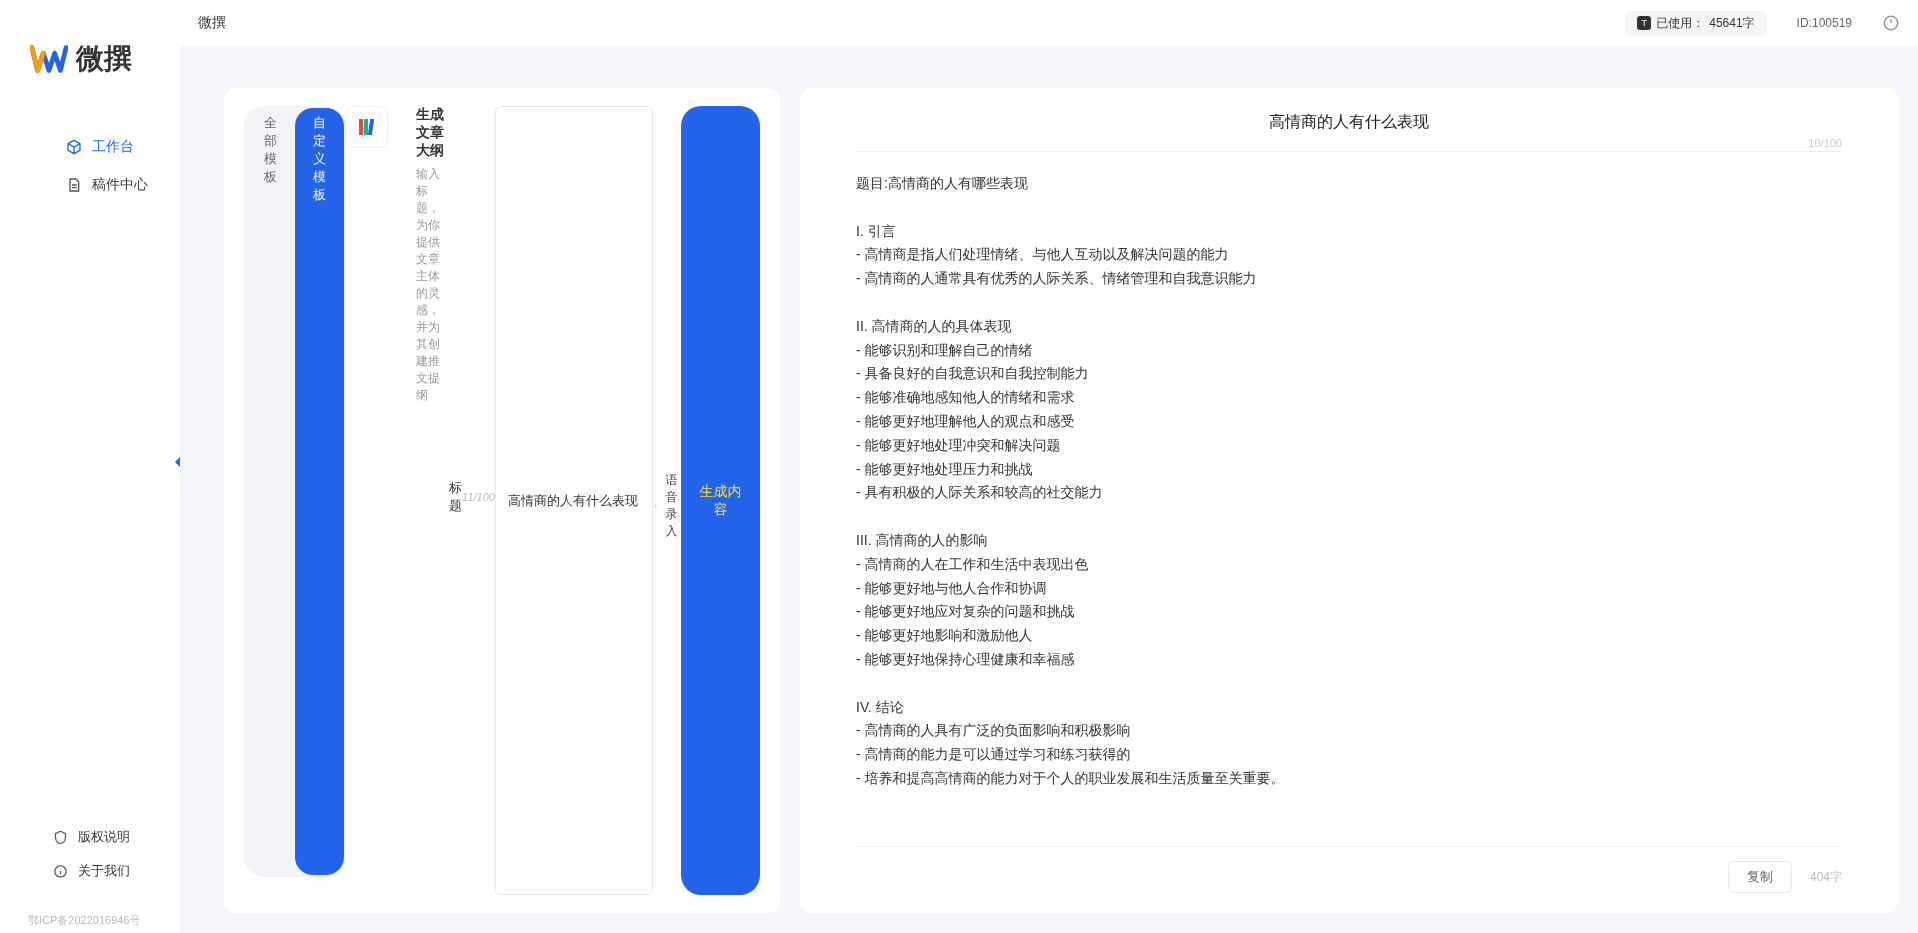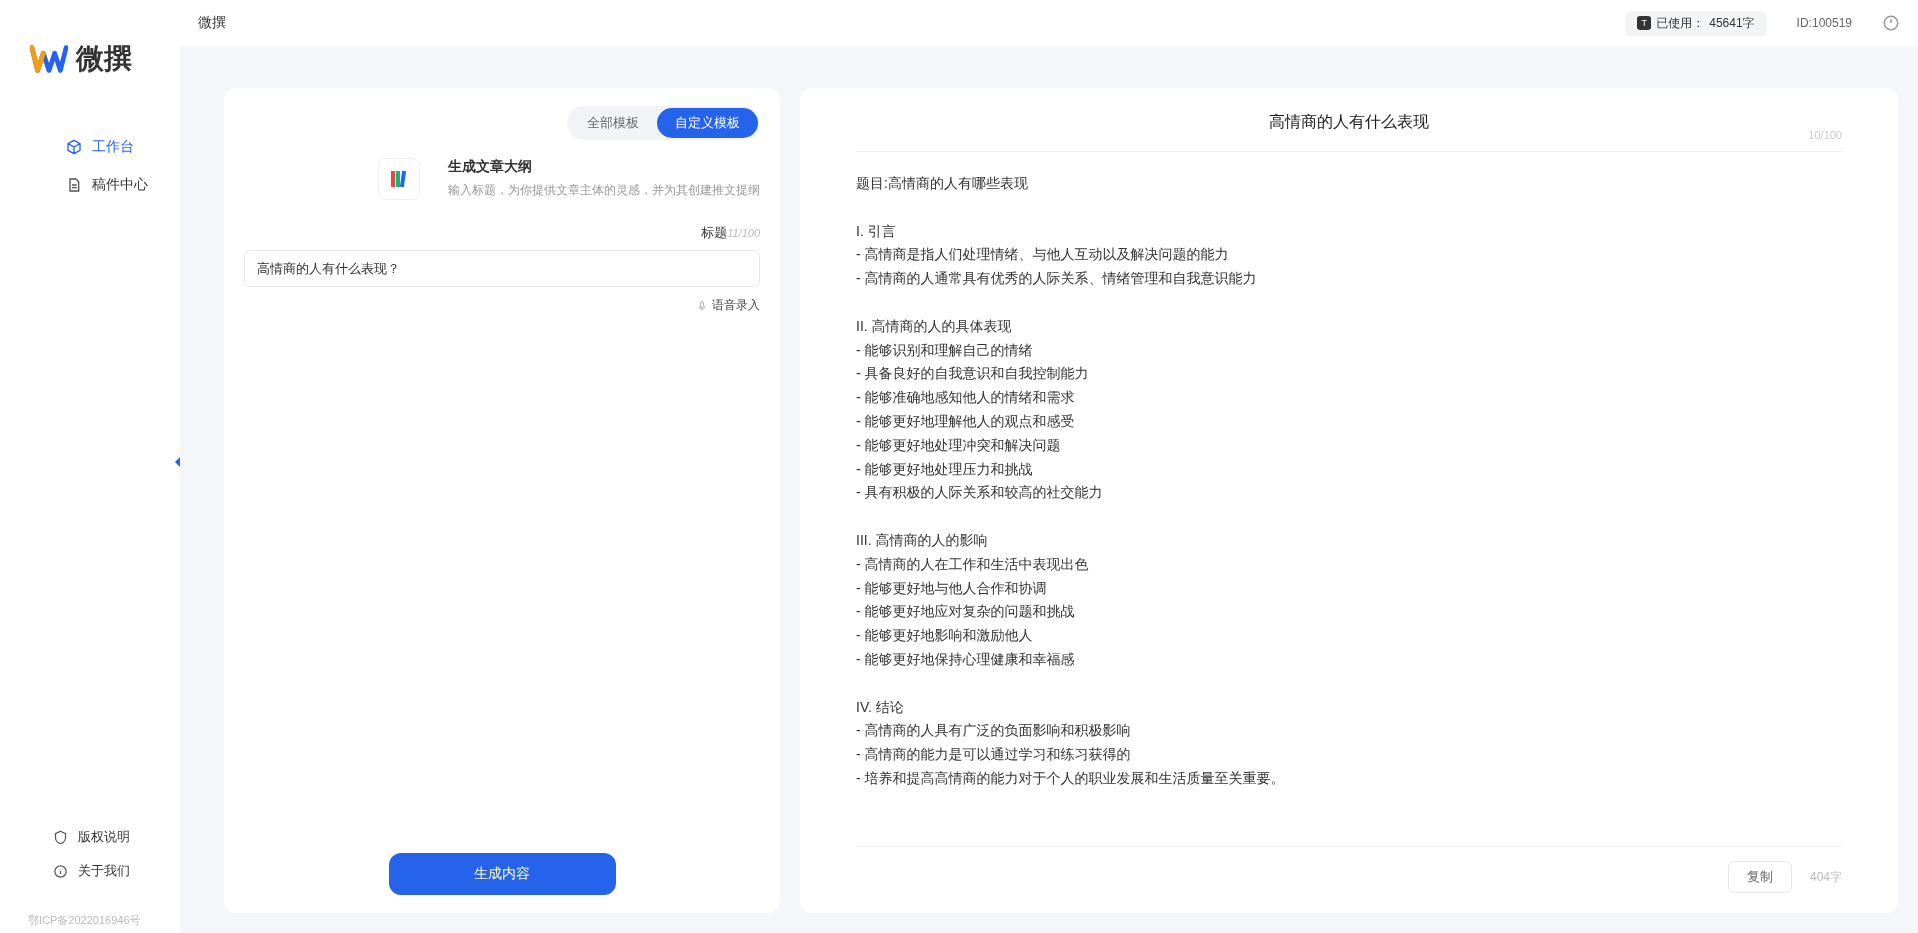--- a/index.html
+++ b/index.html
@@ -150,23 +150,22 @@
       display: flex;
       gap: 20px;
     }
     
     
     .left-panel {
       width: 556px;
       background: #fff;
       border-radius: 12px;
       display: flex;
-      flex-direction: column;
+      flex-direction: row;
       padding: 18px 20px;
-      align-items: flex-end;
     }
     .tabs {
       display: flex;
       background: #f1f3f6;
       border-radius: 20px;
       width: fit-content;
       padding: 2px;
       margin-bottom: 18px;
     }
     .tab {
@@ -243,23 +242,23 @@
       align-items: center;
       justify-content: center;
       gap: 4px;
       cursor: pointer;
     }
     .spacer { flex: 1; }
     .generate-btn {
       width: 227px;
       margin: 0 auto;
       background: #2563eb;
-      color: #fef9c3;
+      color: #fde047;
       border: none;
-      border-radius: 12px;
+      border-radius: 20px;
       padding: 12px;
       font-size: 14px;
       cursor: pointer;
     }
     
     
     .right-panel {
       flex: 1;
       background: #fff;
       border-radius: 12px;
@@ -278,21 +277,21 @@
     }
     .output-title {
       font-size: 16px;
       color: #1a1a1a;
       font-family: Liberation Sans, sans-serif;
       text-align: center;
     }
     .output-count {
       position: absolute;
       right: 0;
-      bottom: 10px;
+      bottom: 2px;
       font-size: 11px;
       color: #ccc;
     }
     .output-body {
       flex: 1;
       font-size: 14px;
       color: #333;
       line-height: 1.7;
       white-space: pre-line;
       overflow-y: auto;

